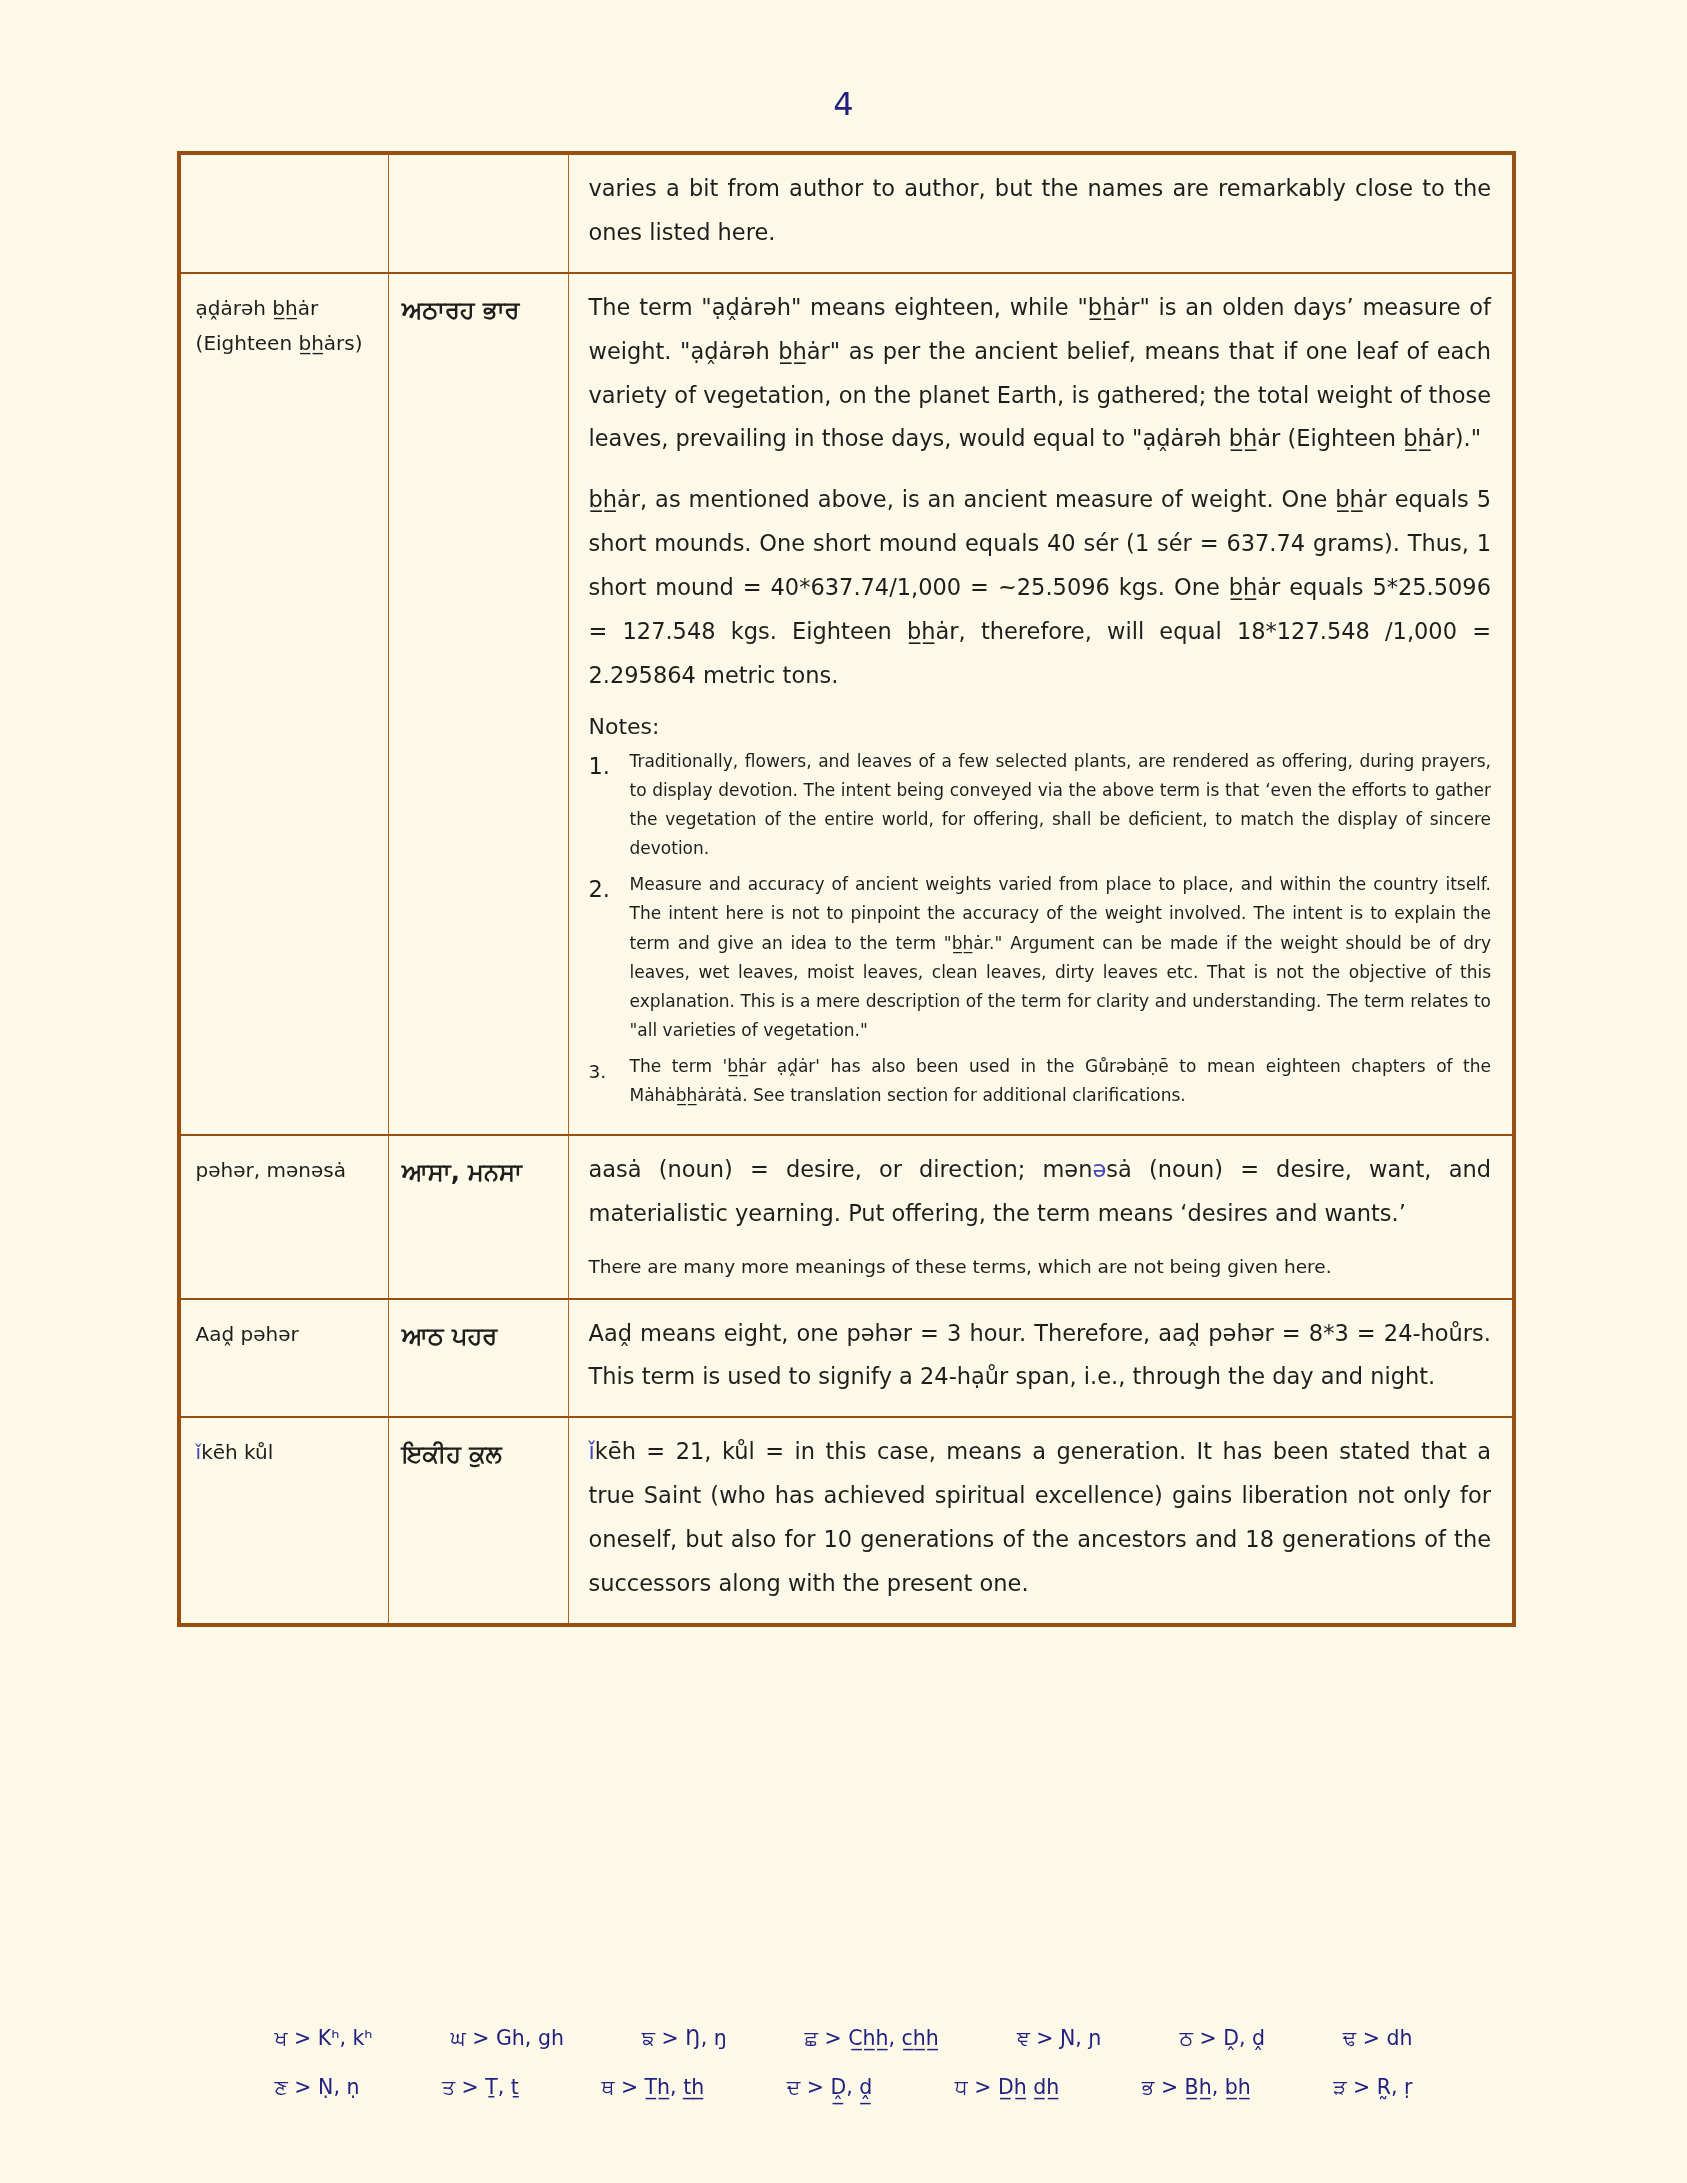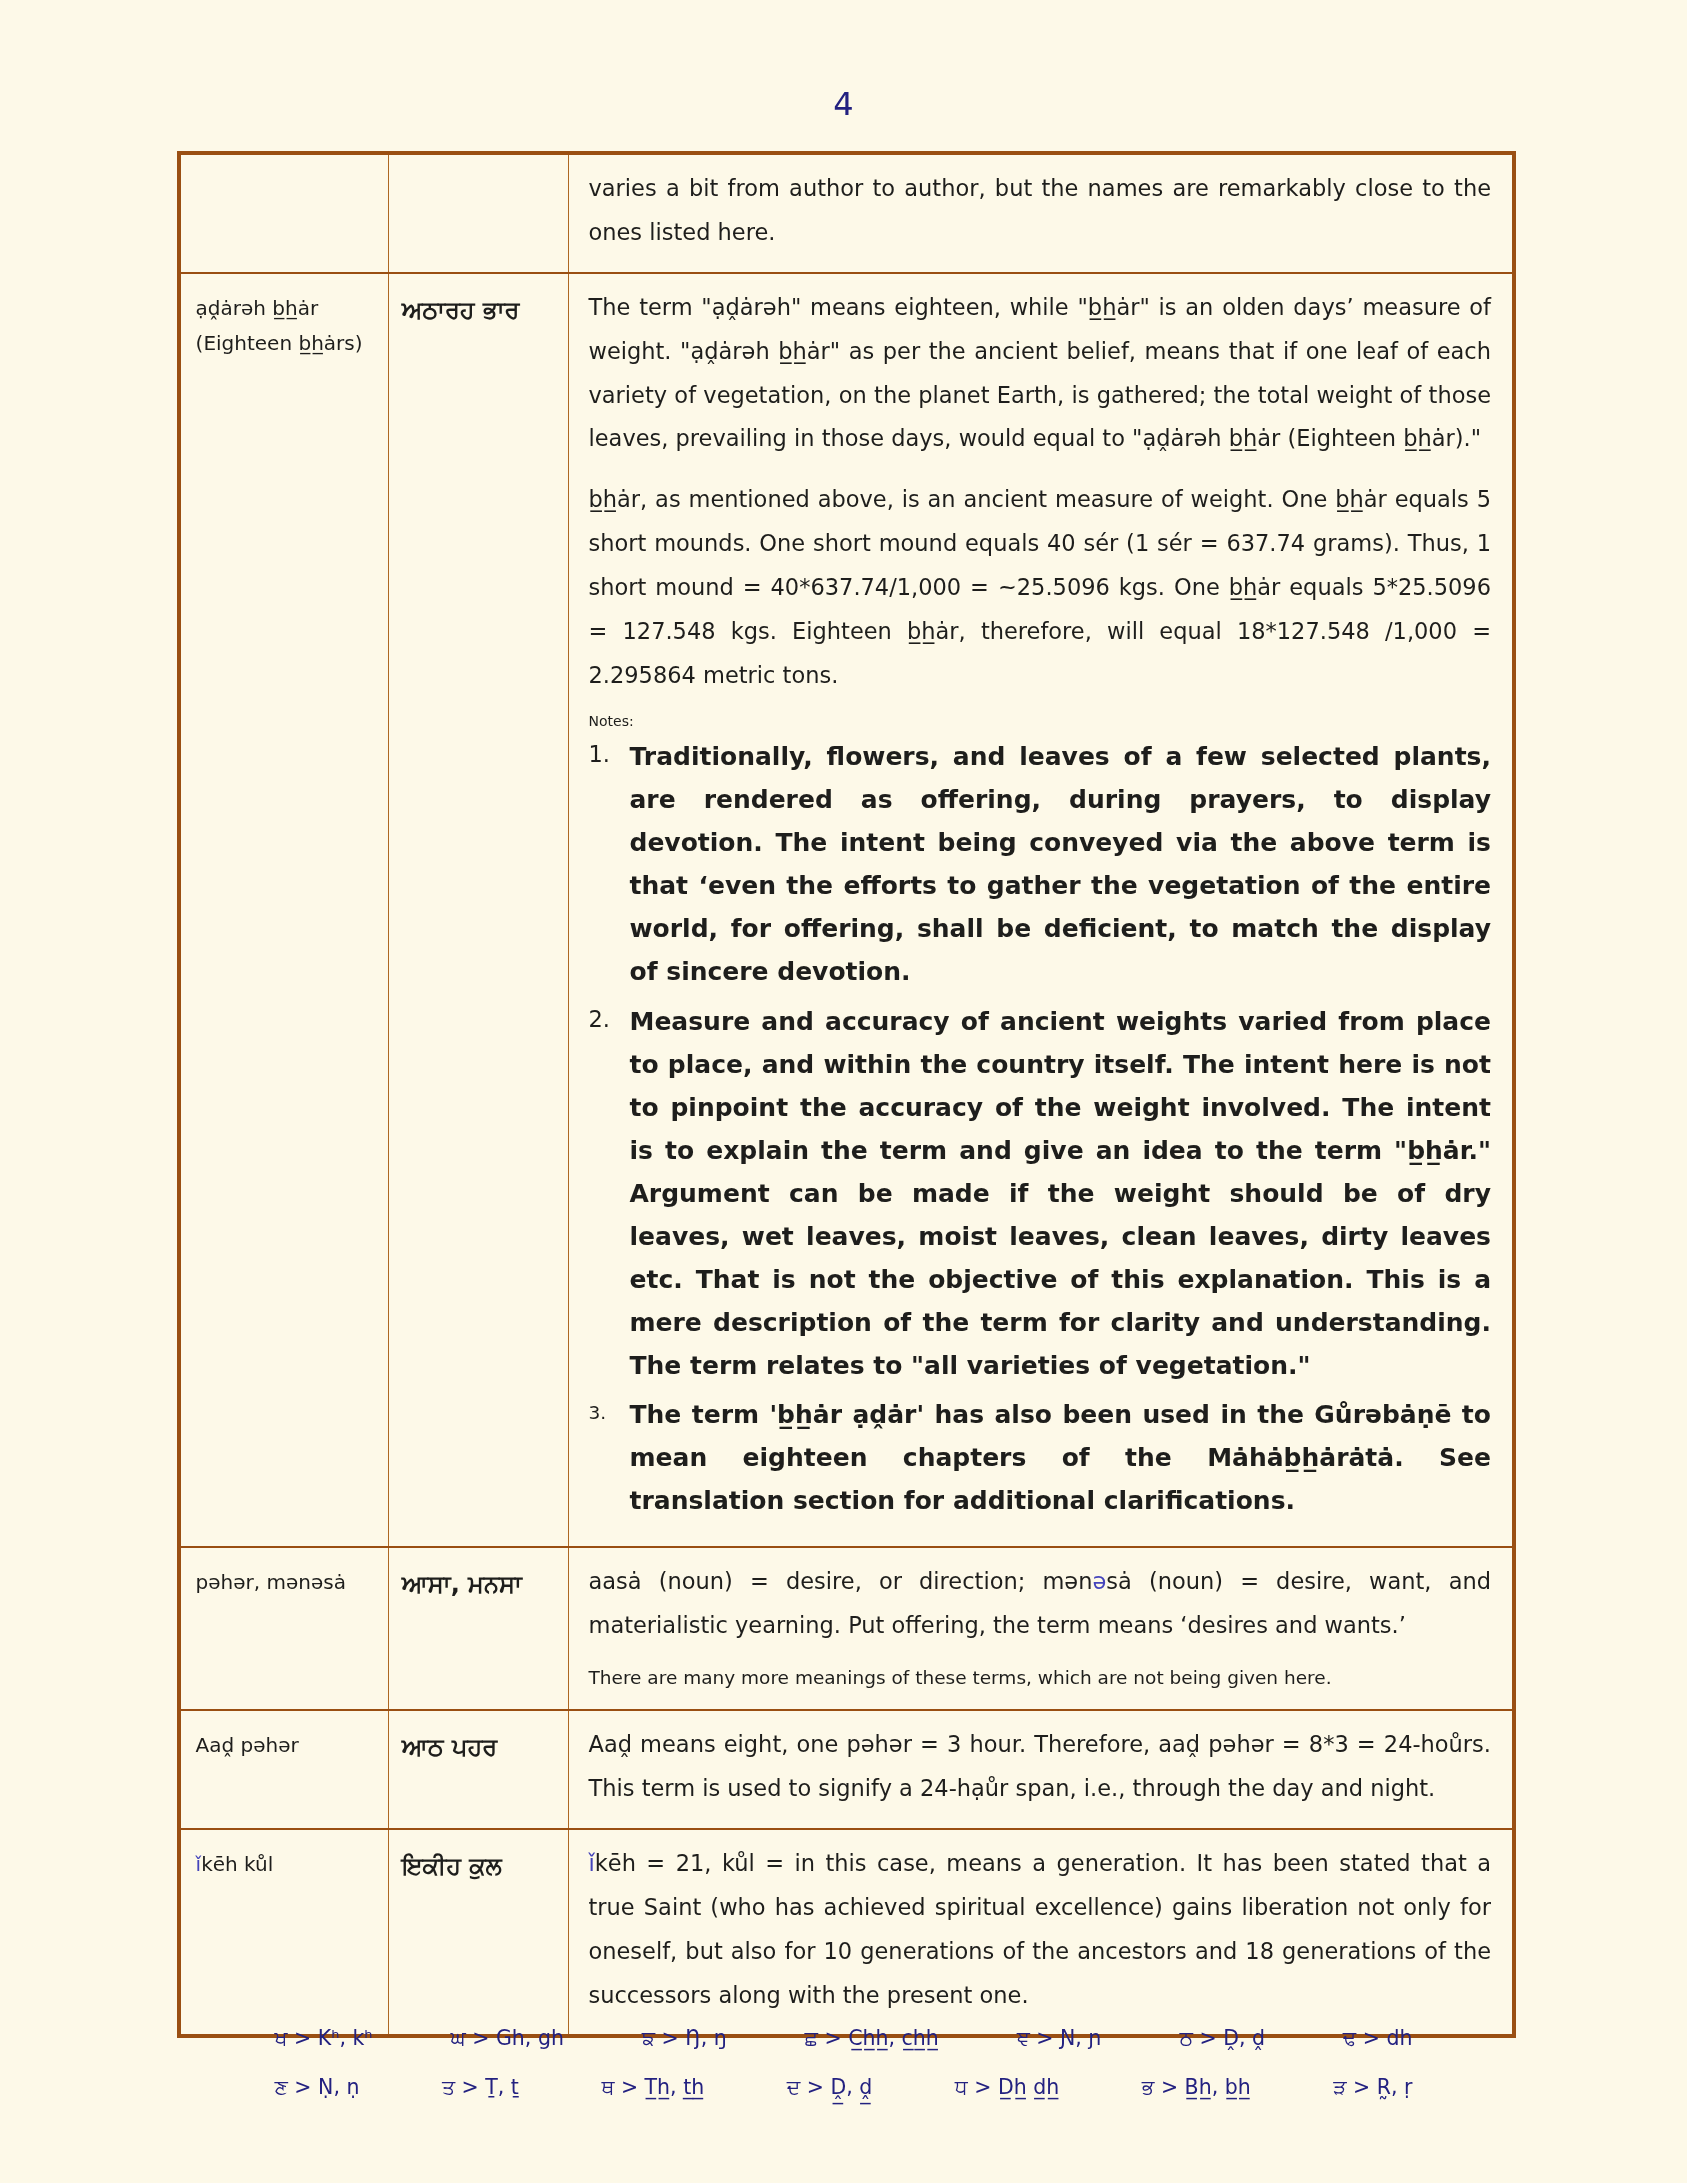--- a/index.html
+++ b/index.html
@@ -47,25 +47,25 @@
   td.gur{
     padding:17px 8px 17px 13.2px;
     font-size:24px;line-height:1.6;font-weight:bold;
   }
   td.def{
     padding:12px 21px 17px 20px;
     font-size:22.5px;line-height:1.95;
   }
   td.def p{margin:0 0 17px 0;text-align:justify;}
   td.def p:last-child{margin-bottom:0;}
-  .notes-label{font-size:14px;line-height:1.45;margin:-4px 0 4px 0;}
+  .notes-label{font-size:22px;line-height:1.45;margin:-4px 0 4px 0;}
   .note{display:flex;margin:0 0 6.6px 0;}
   .note-num{flex:none;width:41px;font-size:22.5px;line-height:1.72;}
   .note-num.small{font-size:18.5px;padding-top:4px;}
-  .note-body{flex:1;text-align:justify;font-size:25px;line-height:1.72;font-weight:bold;}
+  .note-body{flex:1;text-align:justify;font-size:17px;line-height:1.72;}
   p.small-note{font-size:18.5px;line-height:1.5;margin-top:2.6px !important;}
   .accent{color:var(--color-accent_blue);}
 
   .footer{
     position:absolute;left:0;top:2026px;width:100%;
     color:var(--color-navy);font-size:20.5px;
   }
   .footer-row{
     width:1138px;margin:0 auto 25px auto;
     display:flex;justify-content:space-between;align-items:flex-start;

